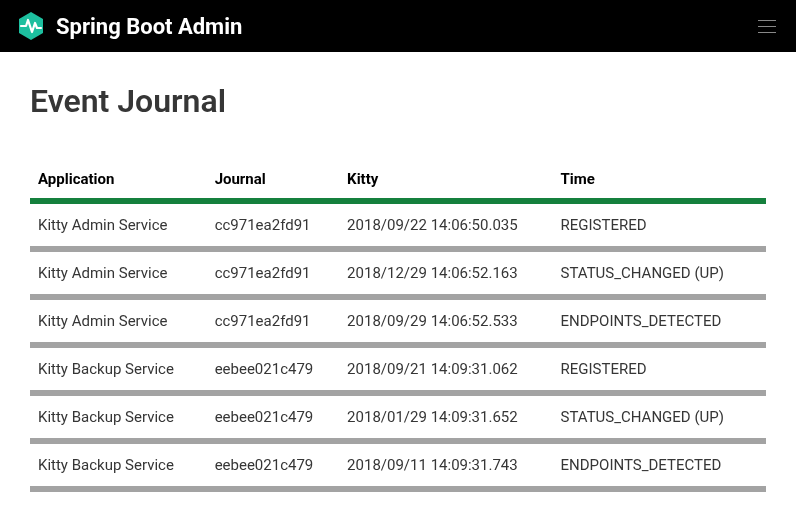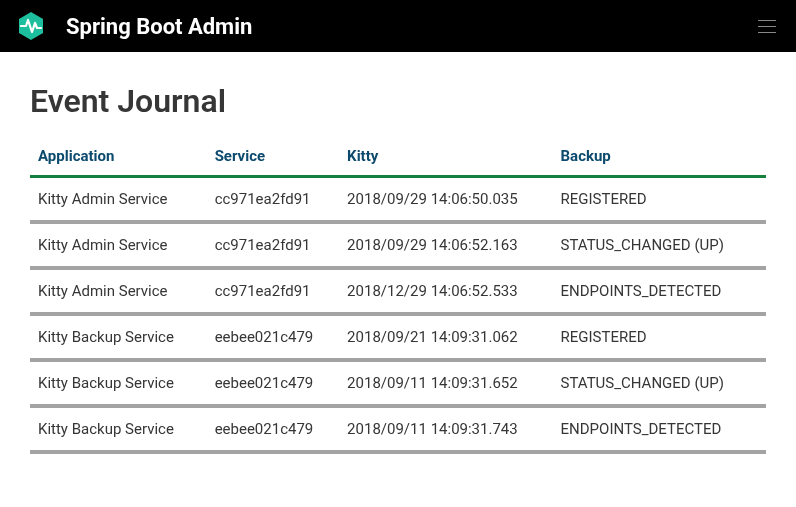--- a/index.html
+++ b/index.html
@@ -13,21 +13,21 @@
       background: #000;
       height: 52px;
       display: flex;
       align-items: center;
       justify-content: space-between;
       padding: 0 16px;
     }
     .navbar-brand {
       display: flex;
       align-items: center;
-      gap: 20px;
+      gap: 10px;
     }
     .logo-icon {
       width: 30px;
       height: 30px;
       display: flex;
       align-items: center;
       justify-content: center;
     }
     .logo-hex {
       width: 30px;
@@ -52,37 +52,37 @@
       height: 1px;
       background: #888;
     }
     .content {
       padding: 30px 30px;
     }
     .page-title {
       font-size: 32px;
       font-weight: 600;
       color: #363636;
-      margin-bottom: 17px;
+      margin-bottom: 40px;
     }
     table {
       width: 100%;
       border-collapse: collapse;
     }
     thead th {
       text-align: left;
       font-weight: 700;
       padding: 10px 8px;
-      border-bottom: 3px solid #15803d;
-      color: #0c4a6e;
+      border-bottom: 6px solid #15803d;
+      color: #000000;
       font-size: 15px;
     }
     tbody td {
       padding: 12px 8px;
-      border-bottom: 4px solid #a3a3a3;
+      border-bottom: 6px solid #a3a3a3;
       font-size: 15px;
       color: #363636;
     }
     th:nth-child(1), td:nth-child(1) { width: 24%; }
     th:nth-child(2), td:nth-child(2) { width: 18%; }
     th:nth-child(3), td:nth-child(3) { width: 29%; }
     th:nth-child(4), td:nth-child(4) { width: 29%; }
   </style>
 </head>
 <body>
@@ -104,54 +104,54 @@
   </div>
 </nav>
 
 <div class="content">
   <h1 class="page-title">Event Journal</h1>
 
   <table>
     <thead>
       <tr>
         <th>Application</th>
-        <th>Service</th>
+        <th>Journal</th>
         <th>Kitty</th>
-        <th>Backup</th>
+        <th>Time</th>
       </tr>
     </thead>
     <tbody id="table-body">
     <tr>
           <td>Kitty Admin Service</td>
           <td>cc971ea2fd91</td>
-          <td>2018/09/29 14:06:50.035</td>
+          <td>2018/09/22 14:06:50.035</td>
           <td>REGISTERED</td>
         </tr>
         <tr>
           <td>Kitty Admin Service</td>
           <td>cc971ea2fd91</td>
-          <td>2018/09/29 14:06:52.163</td>
+          <td>2018/12/29 14:06:52.163</td>
           <td>STATUS_CHANGED (UP)</td>
         </tr>
         <tr>
           <td>Kitty Admin Service</td>
           <td>cc971ea2fd91</td>
-          <td>2018/12/29 14:06:52.533</td>
+          <td>2018/09/29 14:06:52.533</td>
           <td>ENDPOINTS_DETECTED</td>
         </tr>
         <tr>
           <td>Kitty Backup Service</td>
           <td>eebee021c479</td>
           <td>2018/09/21 14:09:31.062</td>
           <td>REGISTERED</td>
         </tr>
         <tr>
           <td>Kitty Backup Service</td>
           <td>eebee021c479</td>
-          <td>2018/09/11 14:09:31.652</td>
+          <td>2018/01/29 14:09:31.652</td>
           <td>STATUS_CHANGED (UP)</td>
         </tr>
         <tr>
           <td>Kitty Backup Service</td>
           <td>eebee021c479</td>
           <td>2018/09/11 14:09:31.743</td>
           <td>ENDPOINTS_DETECTED</td>
         </tr>
       </tbody>
   </table>

